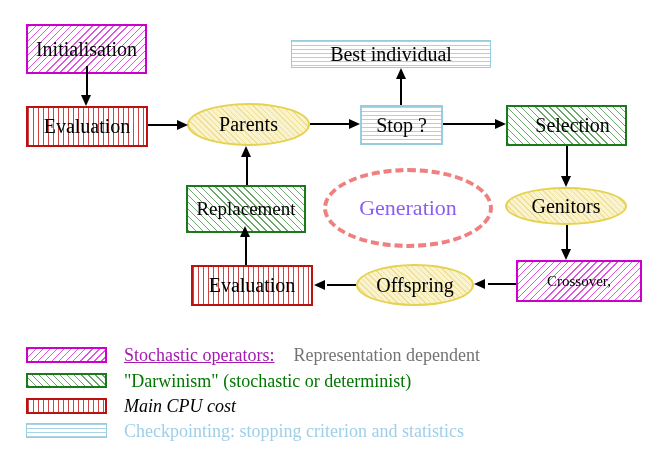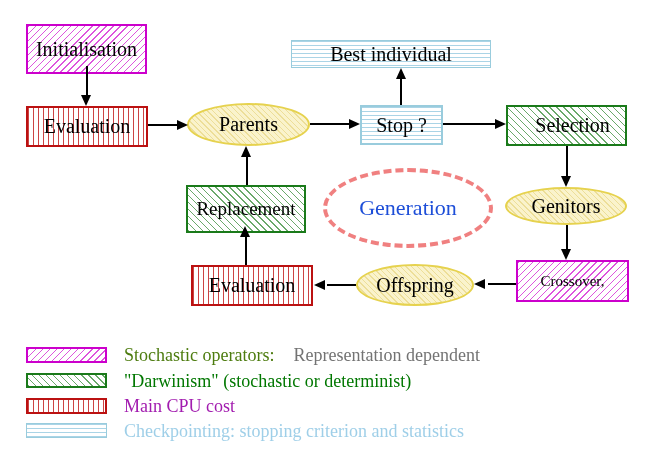--- a/index.html
+++ b/index.html
@@ -27,37 +27,37 @@
   .stripe-cyan {
     border:1px solid #99ccdd;
     background:repeating-linear-gradient(180deg,#aad4e6 0 1px,rgba(0,0,0,0) 1px 4px);
   }
   .ellipse-yellow {
     border:2px solid #e6d24e; border-radius:50%;
     background:#faf3cc repeating-linear-gradient(45deg,rgba(226,205,110,0.55) 0 1px,rgba(0,0,0,0) 1px 4px);
   }
   .ellipse-dashed {
     border:4px dashed #f08080; border-radius:50%;
-    color:#1d4ed8; font-size:22px; background:transparent;
+    color:#8b5cf6; font-size:22px; background:transparent;
   }
   .rounded { border-radius:0; border-width:2px; }
   
   .aline { position:absolute; background:#000; }
   .ah { position:absolute; width:0; height:0; }
   .ah-right { border-top:5px solid rgba(0,0,0,0); border-bottom:5px solid rgba(0,0,0,0); border-left:11px solid #000; }
   .ah-left  { border-top:5px solid rgba(0,0,0,0); border-bottom:5px solid rgba(0,0,0,0); border-right:11px solid #000; }
   .ah-up    { border-left:5px solid rgba(0,0,0,0); border-right:5px solid rgba(0,0,0,0); border-bottom:11px solid #000; }
   .ah-down  { border-left:5px solid rgba(0,0,0,0); border-right:5px solid rgba(0,0,0,0); border-top:11px solid #000; }
   
   .swatch { position:absolute; box-sizing:border-box; }
   .legend-text { position:absolute; font-size:18px; white-space:nowrap; }
-  .t-magenta { color:#4d7c0f; }
+  .t-magenta { color:#a21caf;text-decoration:underline; }
   .t-gold { color:#737373;margin-top:28px; }
   .t-green { color:#007700; }
-  .t-red { color:#a21caf; }
+  .t-red { color:#000000;font-style:italic; }
   .t-blue { color:#9fcfe8; }
   .two-line { flex-direction:column; font-size:15px; line-height:1.25; }
 </style>
 </head>
 <body>
 
 <div class="stage">
 
   <div class="node hatch-magenta" style="left:26px; top:24px; width:121px; height:50px;">Initialisation</div>
 
@@ -74,21 +74,21 @@
   <div class="node hatch-green" style="left:186px; top:185px; width:120px; height:48px; font-size:19px;">Replacement</div>
 
   <div class="node ellipse-dashed" style="left:323px; top:168px; width:170px; height:80px;">Generation</div>
 
   <div class="node ellipse-yellow" style="left:505px; top:187px; width:122px; height:38px;">Genitors</div>
 
   <div class="node stripe-red" style="left:191px; top:265px; width:122px; height:41px;">Evaluation</div>
 
   <div class="node ellipse-yellow" style="left:356px; top:264px; width:118px; height:42px;">Offspring</div>
 
-  <div class="node hatch-magenta two-line" style="left:516px; top:260px; width:113px; height:42px;text-align:right;">
+  <div class="node hatch-magenta two-line" style="left:516px; top:260px; width:126px; height:42px;text-align:right;">
     <div>Crossover,</div>
   </div>
 
   <div class="aline" style="left:86px; top:66px; width:2px; height:30px;"></div>
   <div class="ah ah-down" style="left:81px; top:95px;"></div>
 
   <div class="aline" style="left:148px; top:124px; width:30px; height:2px;"></div>
   <div class="ah ah-right" style="left:177px; top:120px;"></div>
 
   <div class="aline" style="left:310px; top:123px; width:40px; height:2px;"></div>

